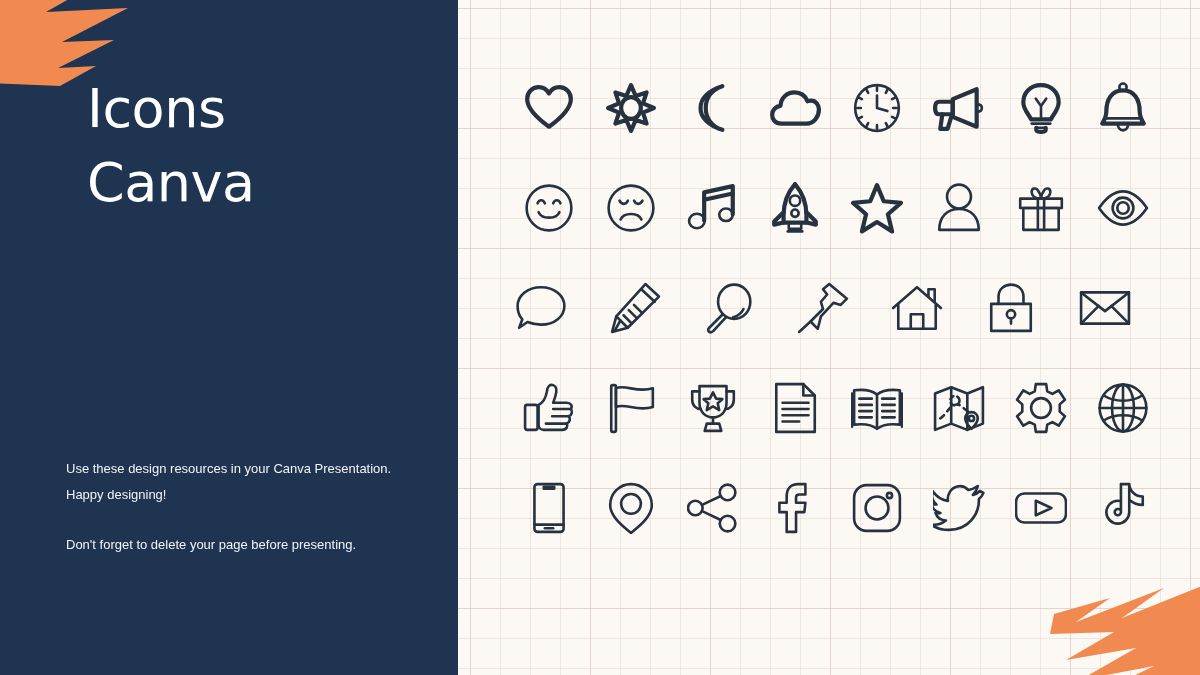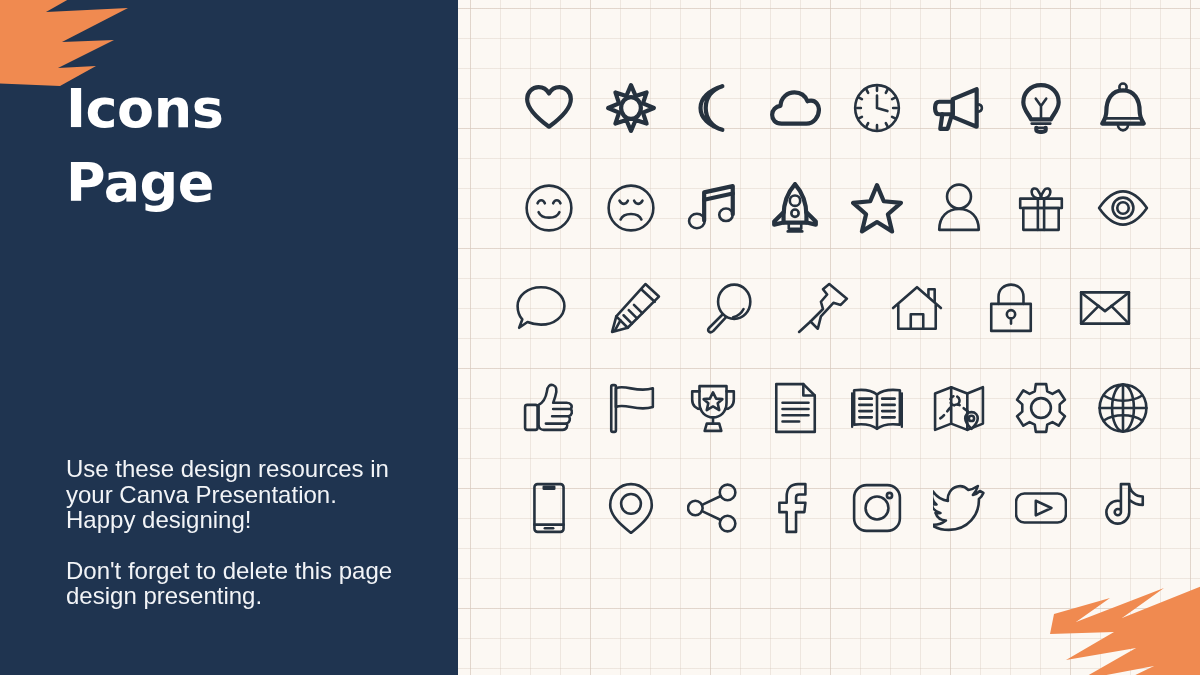--- a/index.html
+++ b/index.html
@@ -61,35 +61,36 @@
   #title-block {
     position: absolute;
     left: 66px;
     top: 72px;
     width: 360px;
   }
   .title-line {
     color: #FFFFFF;
     font-family: "DejaVu Sans", sans-serif;
     font-size: 54px;
-    font-weight: bold;
+    font-weight: normal;
     line-height: 74px;
     letter-spacing: -0.5px;
     white-space: nowrap;
+    margin-left: 21px;
   }
   #body-block {
     position: absolute;
     left: 66px;
     top: 456px;
     width: 330px;
   }
   .body-para {
     color: #F2F4F7;
     font-family: "Liberation Sans", sans-serif;
-    font-size: 24px;
+    font-size: 13px;
     line-height: 25.5px;
     margin: 0 0 25px 0;
   }
   .body-para:last-child { margin-bottom: 0; }
 
   
   .brush {
     position: absolute;
     pointer-events: none;
   }
@@ -151,26 +152,26 @@
 <body>
 
 <div id="slide">
 
   <div id="grid-panel"></div>
 
   <div id="sidebar">
 
     <div id="title-block">
       <div class="title-line">Icons</div>
-      <div class="title-line">Page</div>
+      <div class="title-line">Canva</div>
     </div>
 
     <div id="body-block">
       <p class="body-para">Use these design resources in your Canva Presentation. Happy designing!</p>
-      <p class="body-para">Don't forget to delete this page design presenting.</p>
+      <p class="body-para">Don't forget to delete your page before presenting.</p>
     </div>
 
     <svg class="brush" id="brush-top-left" viewBox="0 0 160 110">
       <path d="M-20 -10 L118 -8 L58 26 L140 22 L74 56 L126 54 L70 82 L108 80 L72 100 L-22 96 Z" fill="#F08A50" stroke="none"></path>
     </svg>
   </div>
 
   <svg class="brush" id="brush-bottom-right" viewBox="0 0 180 115">
     <path d="M18 44 L74 28 L40 52 L128 18 L86 48 L176 12 L176 124 L60 124 L118 96 L44 110 L100 78 L30 90 L78 62 L14 64 Z" fill="#F08A50" stroke="none"></path>
   </svg>

